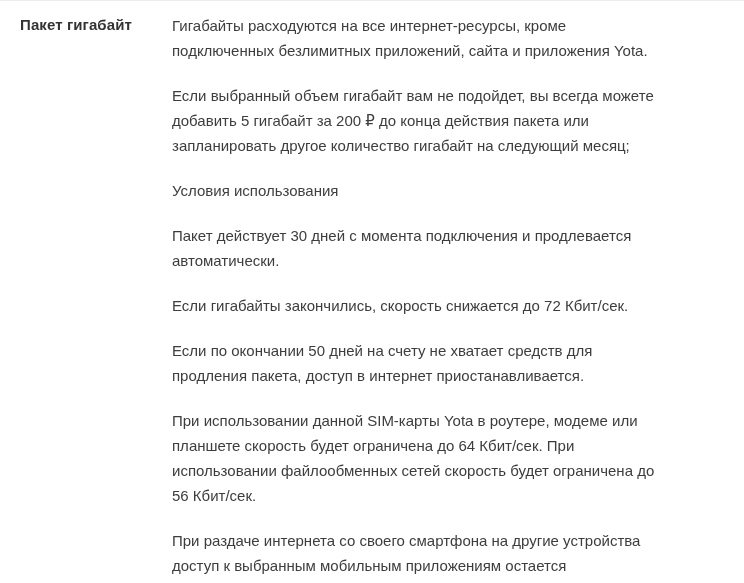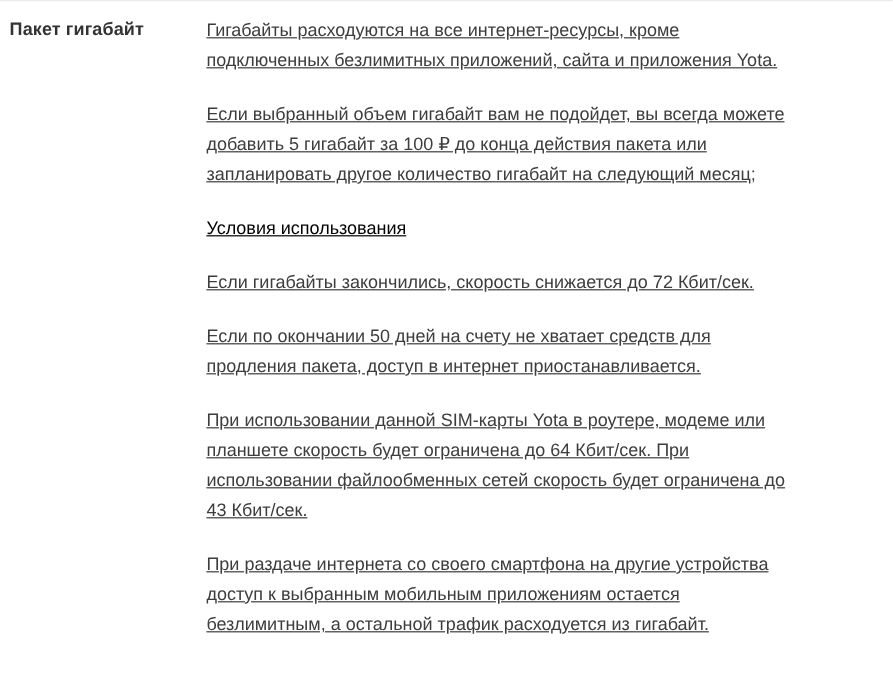--- a/index.html
+++ b/index.html
@@ -19,55 +19,55 @@
     display: flex;
     align-items: flex-start;
     border-top: 1px solid #ececec;
     padding-top: 11px;
     box-sizing: border-box;
     width: 744px;
   }
   .term-col {
     width: 172px;
     flex: 0 0 172px;
-    padding-left: 8px;
+    padding-left: 20px;
     box-sizing: border-box;
   }
   .term-title {
     font-size: 15px;
     font-weight: bold;
     color: #333333;
     line-height: 25px;
     letter-spacing: 0.1px;
   }
   .desc-col {
     flex: 1 1 auto;
     max-width: 492px;
     padding-top: 1px;
   }
   .desc-col p {
     margin: 0 0 20px 0;
     font-size: 15px;
     line-height: 25px;
     color: #3d3d3d;
-    text-decoration: underline;
   }
   .desc-col p.muted {
-    color: #000000;
+    color: #404040;
   }
 </style>
 </head>
 <body>
 
 <div class="spec-row">
   <div class="term-col">
     <div class="term-title">Пакет гигабайт</div>
   </div>
   <div class="desc-col">
     <p>Гигабайты расходуются на все интернет-ресурсы, кроме подключенных безлимитных приложений, сайта и приложения Yota.</p>
-    <p>Если выбранный объем гигабайт вам не подойдет, вы всегда можете добавить 5 гигабайт за 100 ₽ до конца действия пакета или запланировать другое количество гигабайт на следующий месяц;</p>
+    <p>Если выбранный объем гигабайт вам не подойдет, вы всегда можете добавить 5 гигабайт за 200 ₽ до конца действия пакета или запланировать другое количество гигабайт на следующий месяц;</p>
     <p class="muted">Условия использования</p>
+    <p>Пакет действует 30 дней с момента подключения и продлевается автоматически.</p>
     <p>Если гигабайты закончились, скорость снижается до 72 Кбит/сек.</p>
     <p>Если по окончании 50 дней на счету не хватает средств для продления пакета, доступ в интернет приостанавливается.</p>
-    <p>При использовании данной SIM-карты Yota в роутере, модеме или планшете скорость будет ограничена до 64 Кбит/сек. При использовании файлообменных сетей скорость будет ограничена до 43 Кбит/сек.</p>
+    <p>При использовании данной SIM-карты Yota в роутере, модеме или планшете скорость будет ограничена до 64 Кбит/сек. При использовании файлообменных сетей скорость будет ограничена до 56 Кбит/сек.</p>
     <p>При раздаче интернета со своего смартфона на другие устройства доступ к выбранным мобильным приложениям остается безлимитным, а остальной трафик расходуется из гигабайт.</p>
   </div>
 </div>
 
 </body></html>

